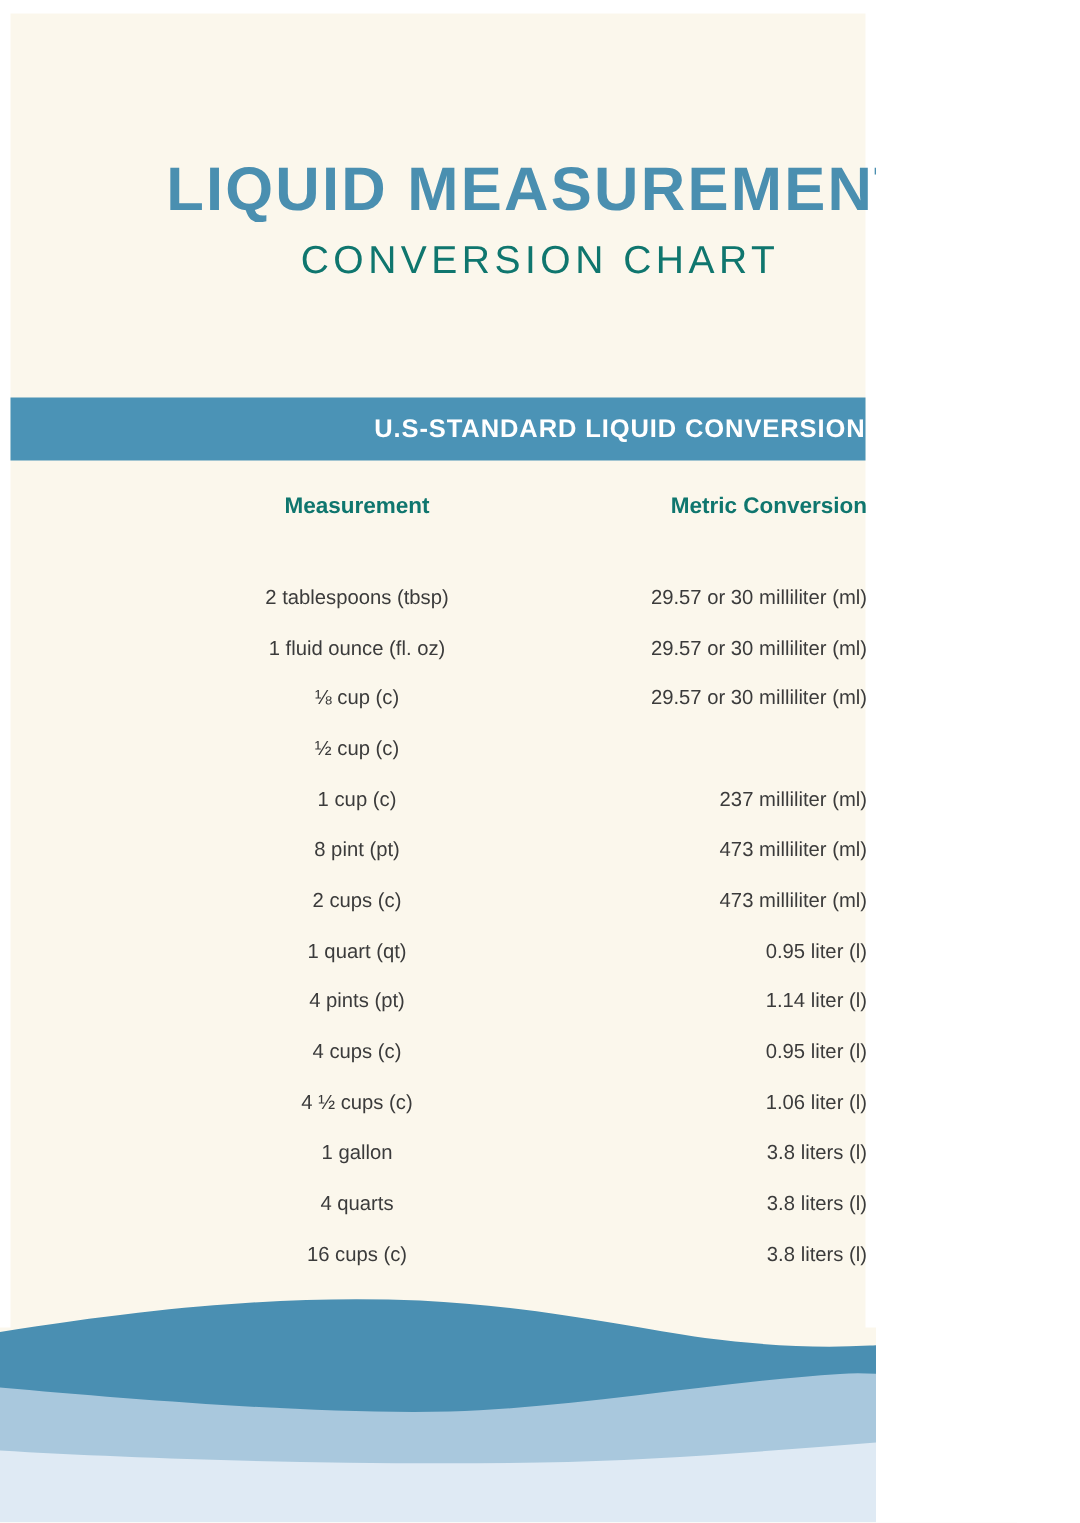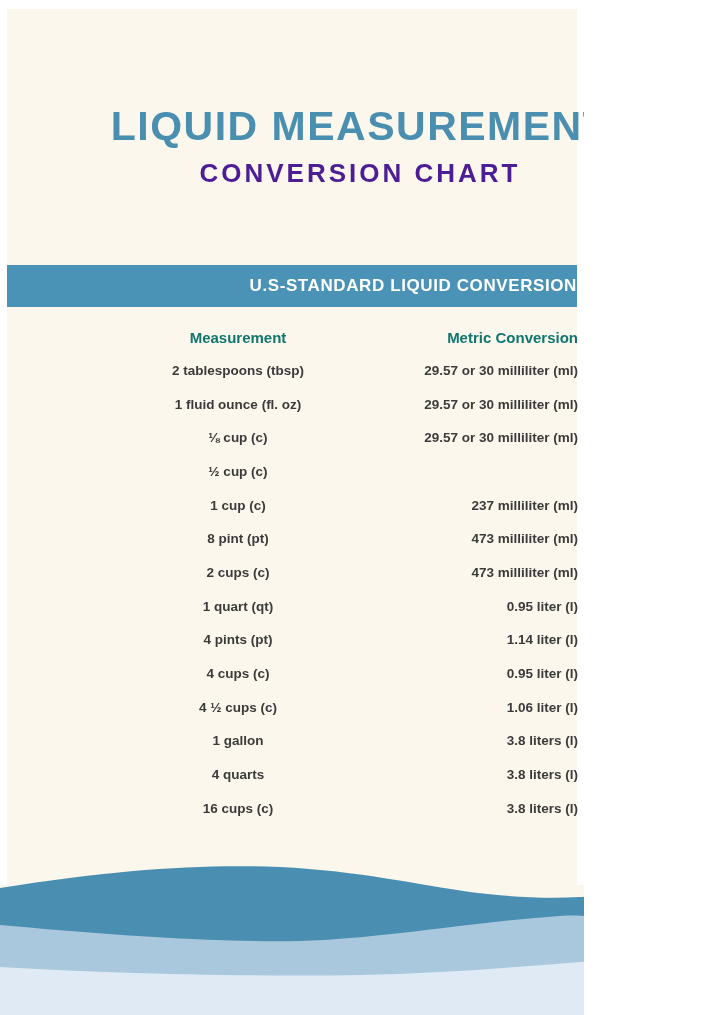--- a/index.html
+++ b/index.html
@@ -11,36 +11,36 @@
   
   .edge-top{position:absolute;top:0;left:0;width:720px;height:9px;background:#ffffff;}
   .edge-left{position:absolute;top:0;left:0;width:7px;height:885px;background:#ffffff;}
   .edge-right{position:absolute;top:0;right:0;width:7px;height:885px;background:#ffffff;}
 
   .title-wrap{position:absolute;top:104px;left:0;width:720px;text-align:center;}
   .main-title{
     font-size:41px;font-weight:700;letter-spacing:1.5px;color:#4A8FB0;line-height:1.1;
   }
   .sub-title{
-    margin-top:9px;font-size:26px;font-weight:700;letter-spacing:3px;color:#4c1d95;
+    margin-top:9px;font-size:26px;font-weight:400;letter-spacing:3px;color:#0f766e;
   }
 
   .banner{
     position:absolute;top:265px;left:7px;right:7px;height:42px;background:#4B93B6;
     display:flex;align-items:center;justify-content:flex-end;
   }
   .banner-text{color:#ffffff;font-size:17px;font-weight:700;letter-spacing:0.6px;}
 
   .col-l{position:absolute;left:78px;width:320px;text-align:center;}
   .col-r{position:absolute;left:358px;width:220px;text-align:right;}
 
   .table-headers{position:absolute;top:329px;left:0;width:720px;height:20px;}
   .table-headers span{font-size:15px;font-weight:700;color:#0f766e;}
 
-  .table-rows{position:absolute;top:353px;left:0;width:720px;font-weight:bold;}
+  .table-rows{position:absolute;top:381px;left:0;width:720px;}
   .row{position:relative;height:33.7px;}
   .row span{
     top:50%;transform:translateY(-50%);
     font-size:13.5px;color:#3B3B3B;
   }
 
   .footer{position:absolute;bottom:0;left:0;width:720px;height:150px;}
   .footer svg{display:block;width:720px;height:150px;}
 </style>
 </head>

